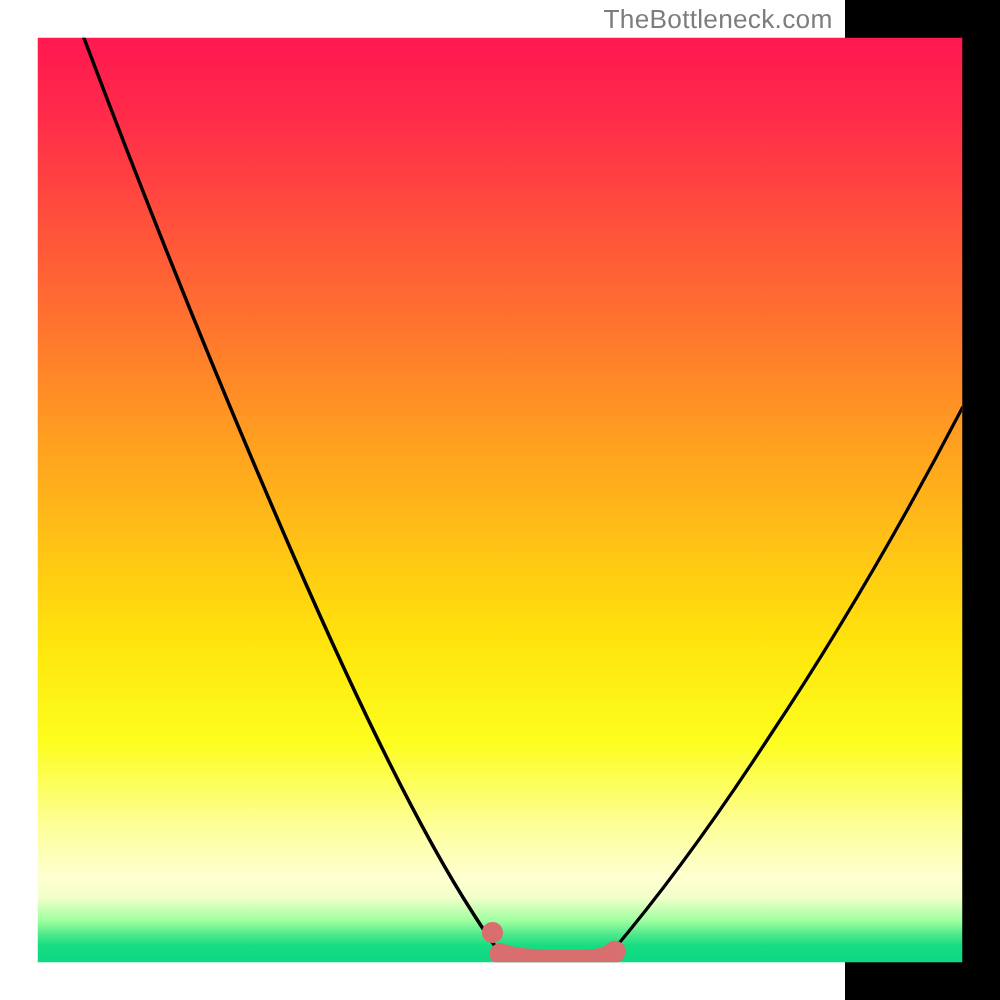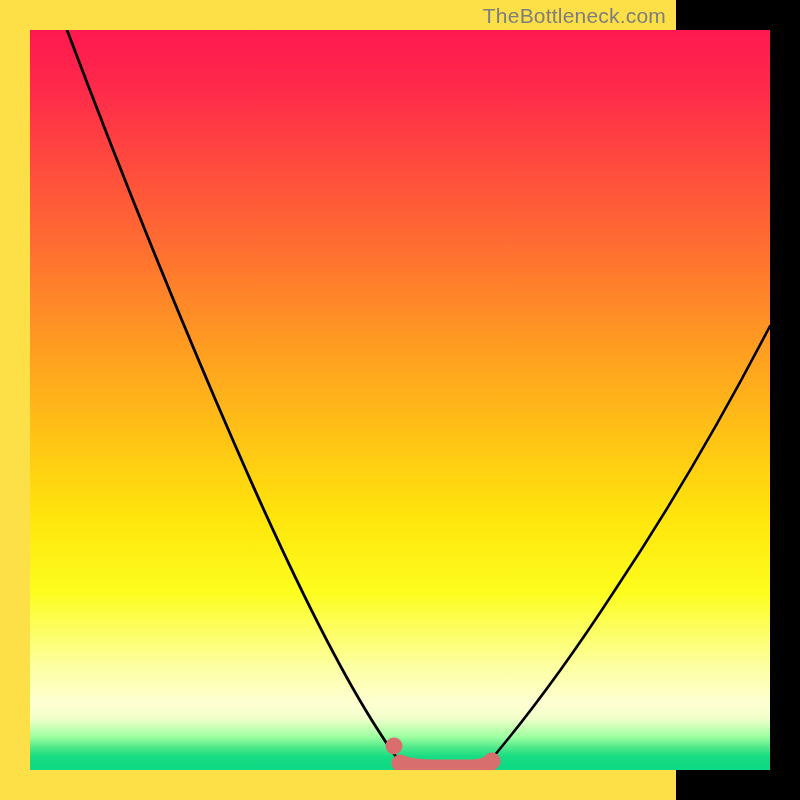--- a/index.html
+++ b/index.html
@@ -7,21 +7,21 @@
     padding: 0;
     width: 800px;
     height: 800px;
     background: #000000;
     overflow: hidden;
   }
   .stage {
     position: relative;
     width: 676px;
     height: 800px;
-    background: #fde047;
+    background: #ffffff;
   }
   .plot {
     position: absolute;
     left: 30px;
     top: 30px;
     width: 740px;
     height: 740px;
     overflow: hidden;
   }
   .gradient {

